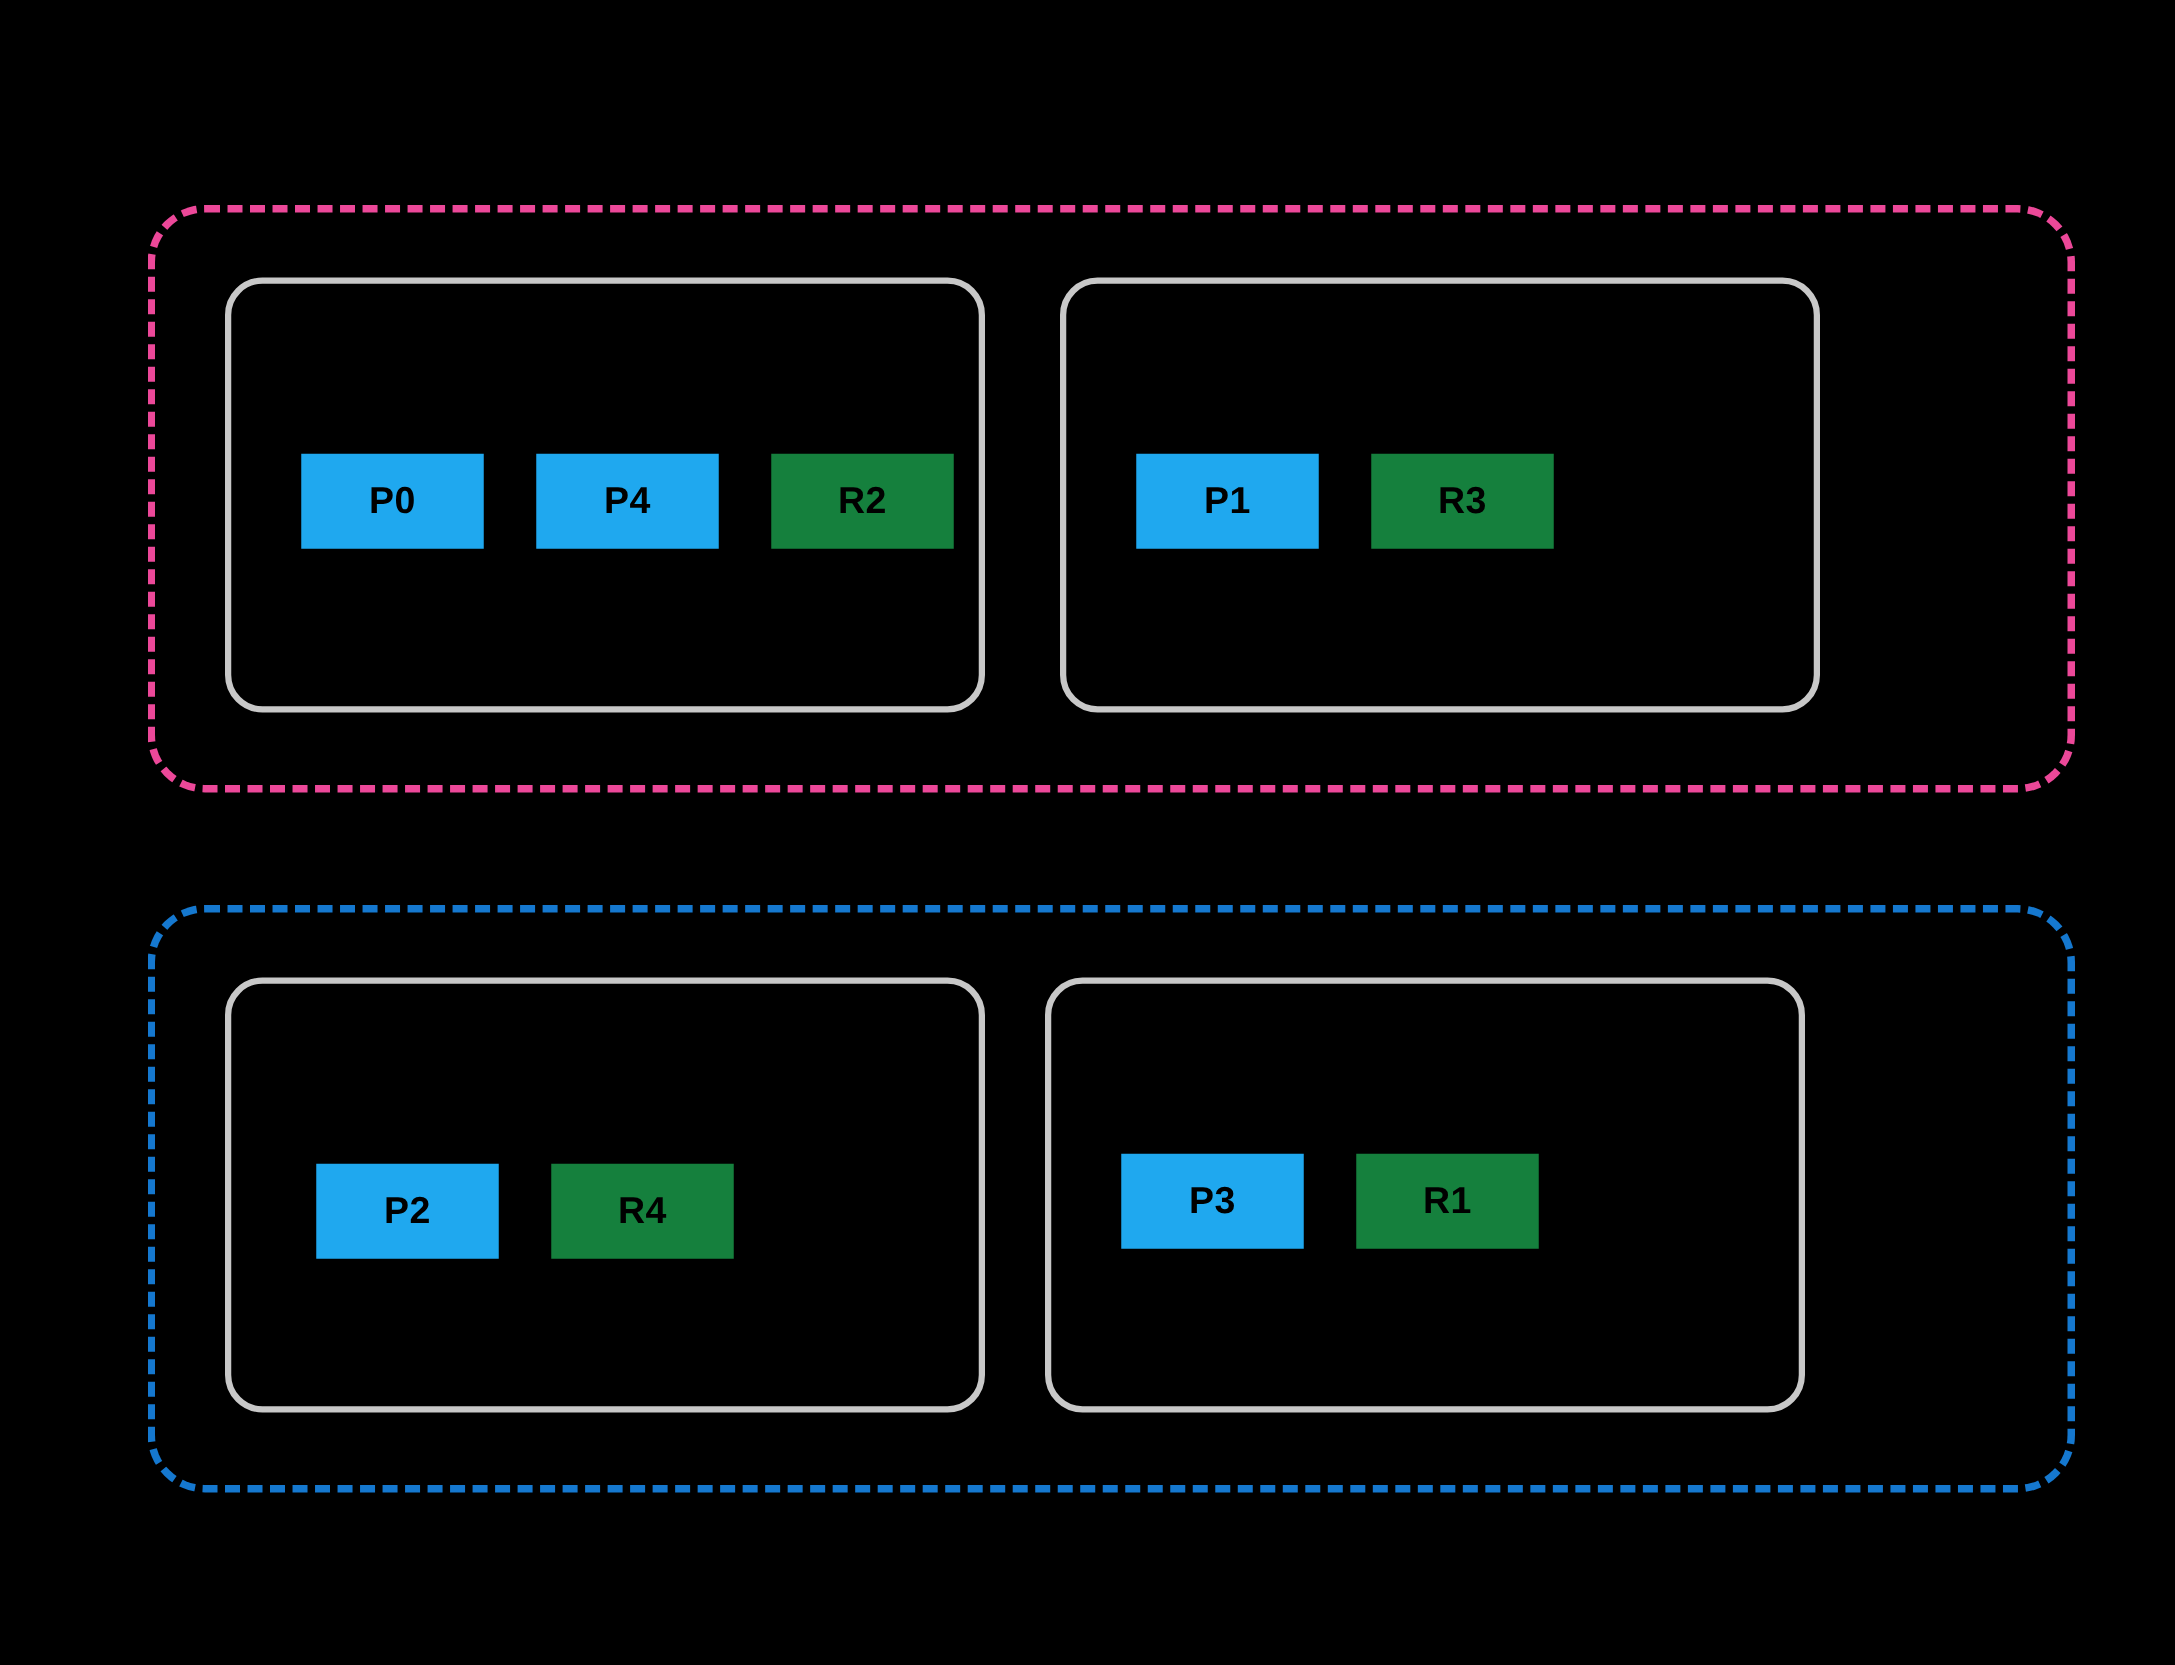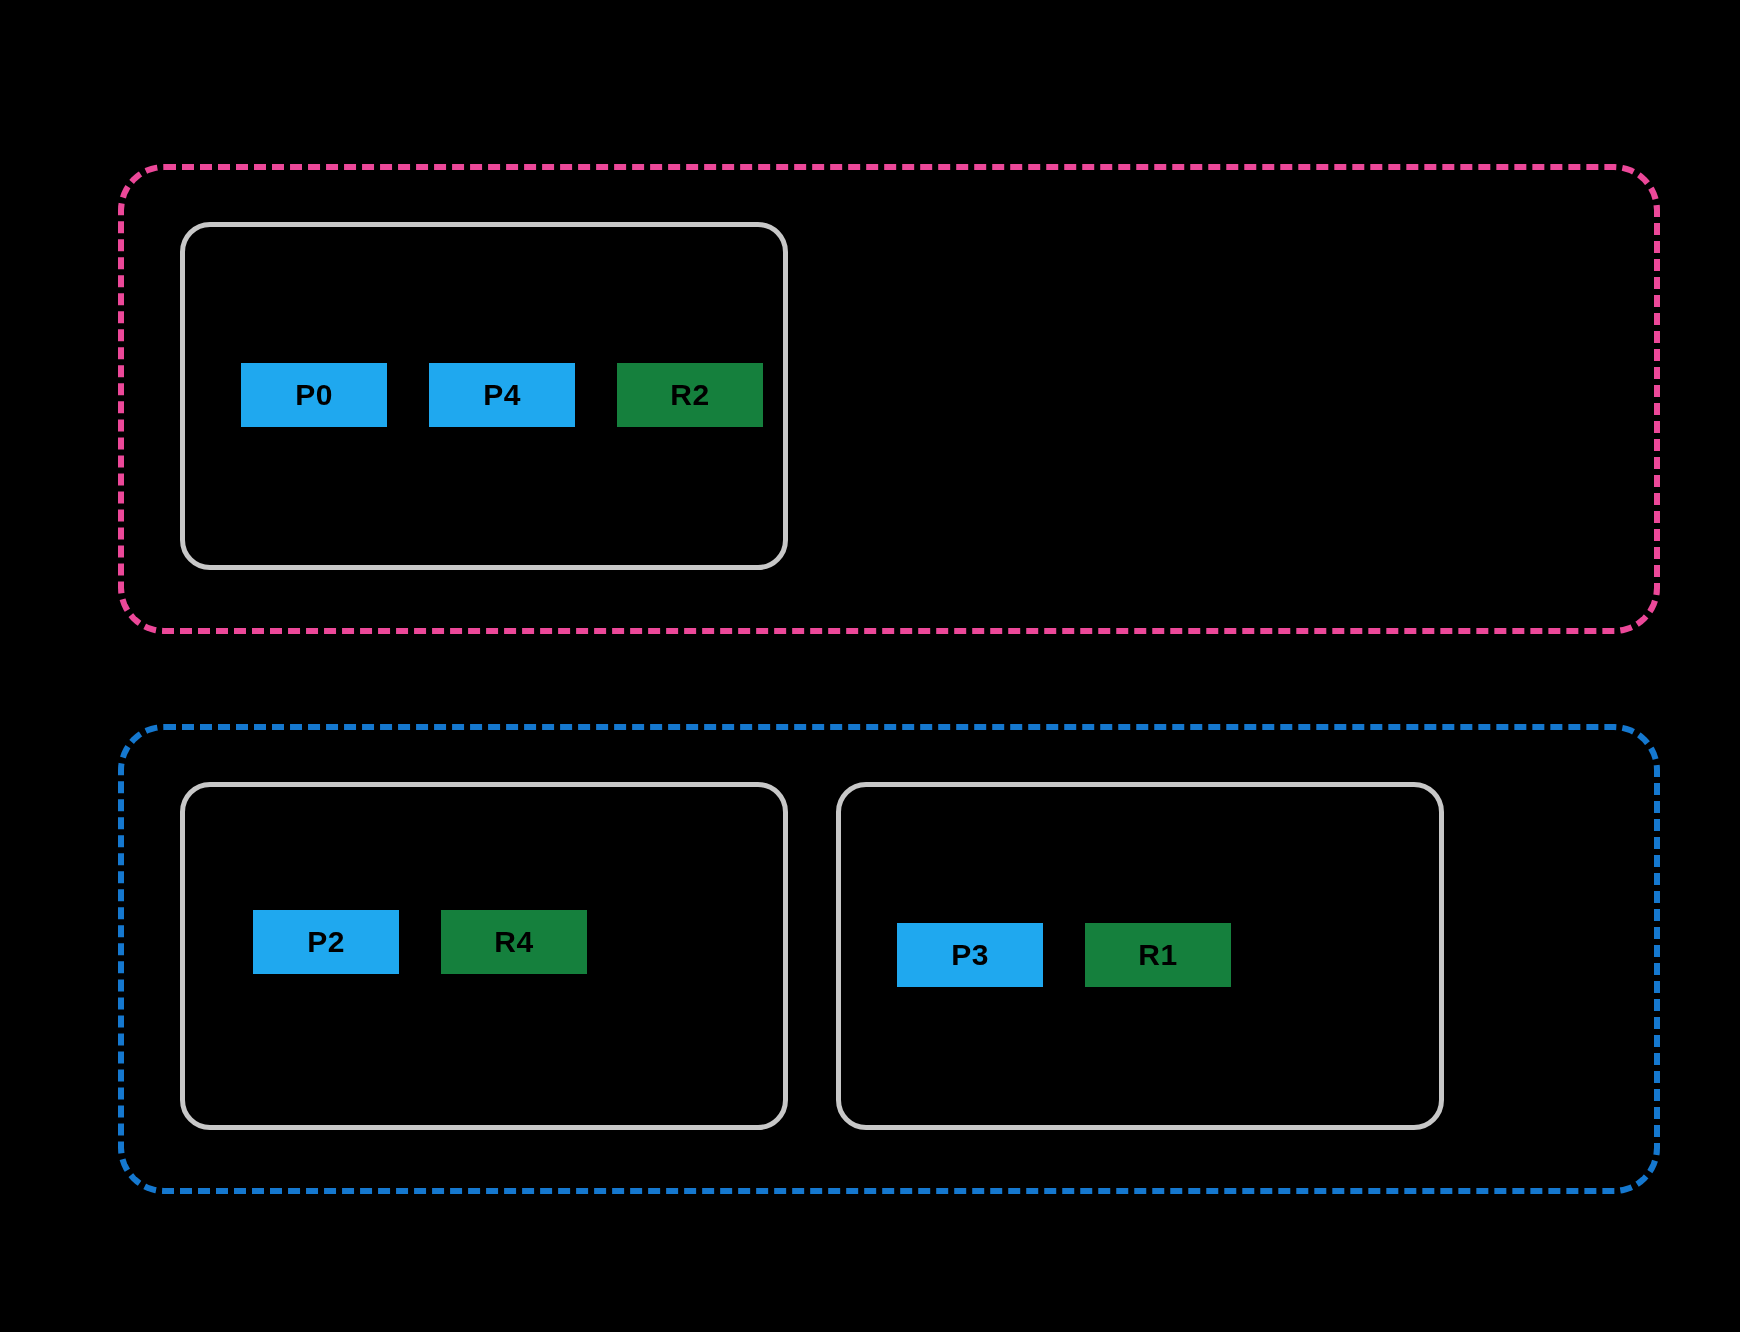--- a/index.html
+++ b/index.html
@@ -58,21 +58,21 @@
   
   .chip-row {
     position: absolute;
     display: flex;
     flex-direction: row;
     align-items: center;
   }
 
   .chip {
     width: 146px;
-    height: 64px;
+    height: 76px;
     display: flex;
     align-items: center;
     justify-content: center;
     font-size: 30px;
     font-weight: bold;
     color: #000000;
     letter-spacing: 0.5px;
     margin-right: 42px;
   }
   .chip:last-child { margin-right: 0; }
@@ -92,30 +92,36 @@
     <div class="rack-box" style="left:118px; top:164px; width:1542px; height:470px; border-color:#EC4899;"></div>
 
     <div class="node-box" style="left:180px; top:222px; width:608px; height:348px;">
       <div class="chip-row" style="left:56px; top:136px;">
         <div class="chip primary">P0</div>
         <div class="chip primary">P4</div>
         <div class="chip replica">R2</div>
       </div>
     </div>
 
+    <div class="node-box" style="left:848px; top:222px; width:608px; height:348px;">
+      <div class="chip-row" style="left:56px; top:136px;">
+        <div class="chip primary">P1</div>
+        <div class="chip replica">R3</div>
+      </div>
+    </div>
   </div>
 
   <div class="rack-group" style="left:0; top:560px; width:1740px; height:680px;">
 
     <div class="rack-label" style="left:120px; top:76px;">RACK 2</div>
 
     <div class="rack-box" style="left:118px; top:164px; width:1542px; height:470px; border-color:#1578CF;"></div>
 
     <div class="node-box" style="left:180px; top:222px; width:608px; height:348px;">
-      <div class="chip-row" style="left:56px; top:123px;padding-left:12px;">
+      <div class="chip-row" style="left:56px; top:144px;padding-left:12px;">
         <div class="chip primary">P2</div>
         <div class="chip replica">R4</div>
       </div>
     </div>
 
     <div class="node-box" style="left:836px; top:222px; width:608px; height:348px;">
       <div class="chip-row" style="left:56px; top:136px;">
         <div class="chip primary">P3</div>
         <div class="chip replica">R1</div>
       </div>

